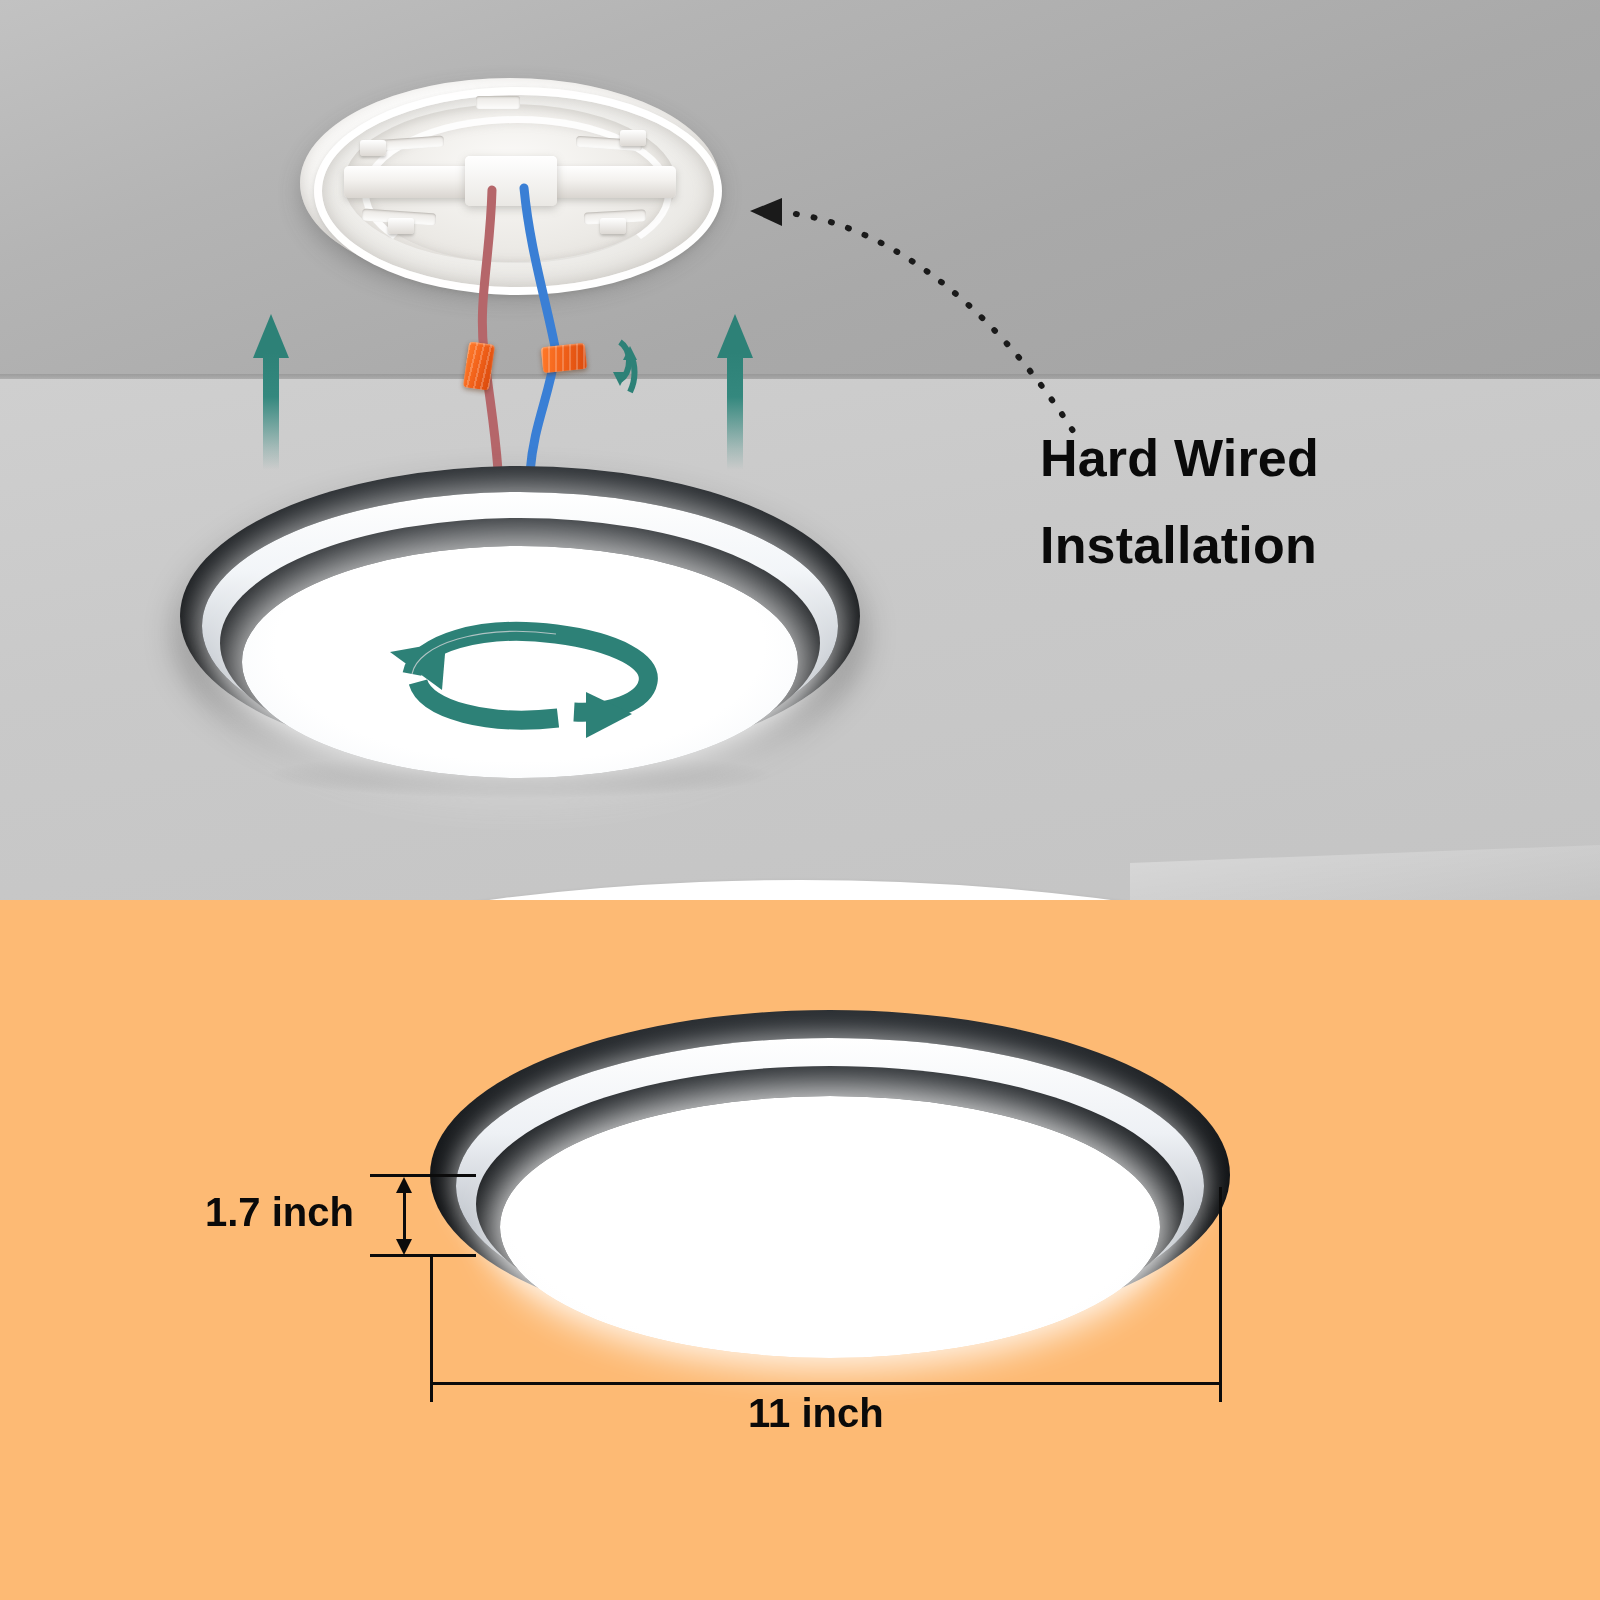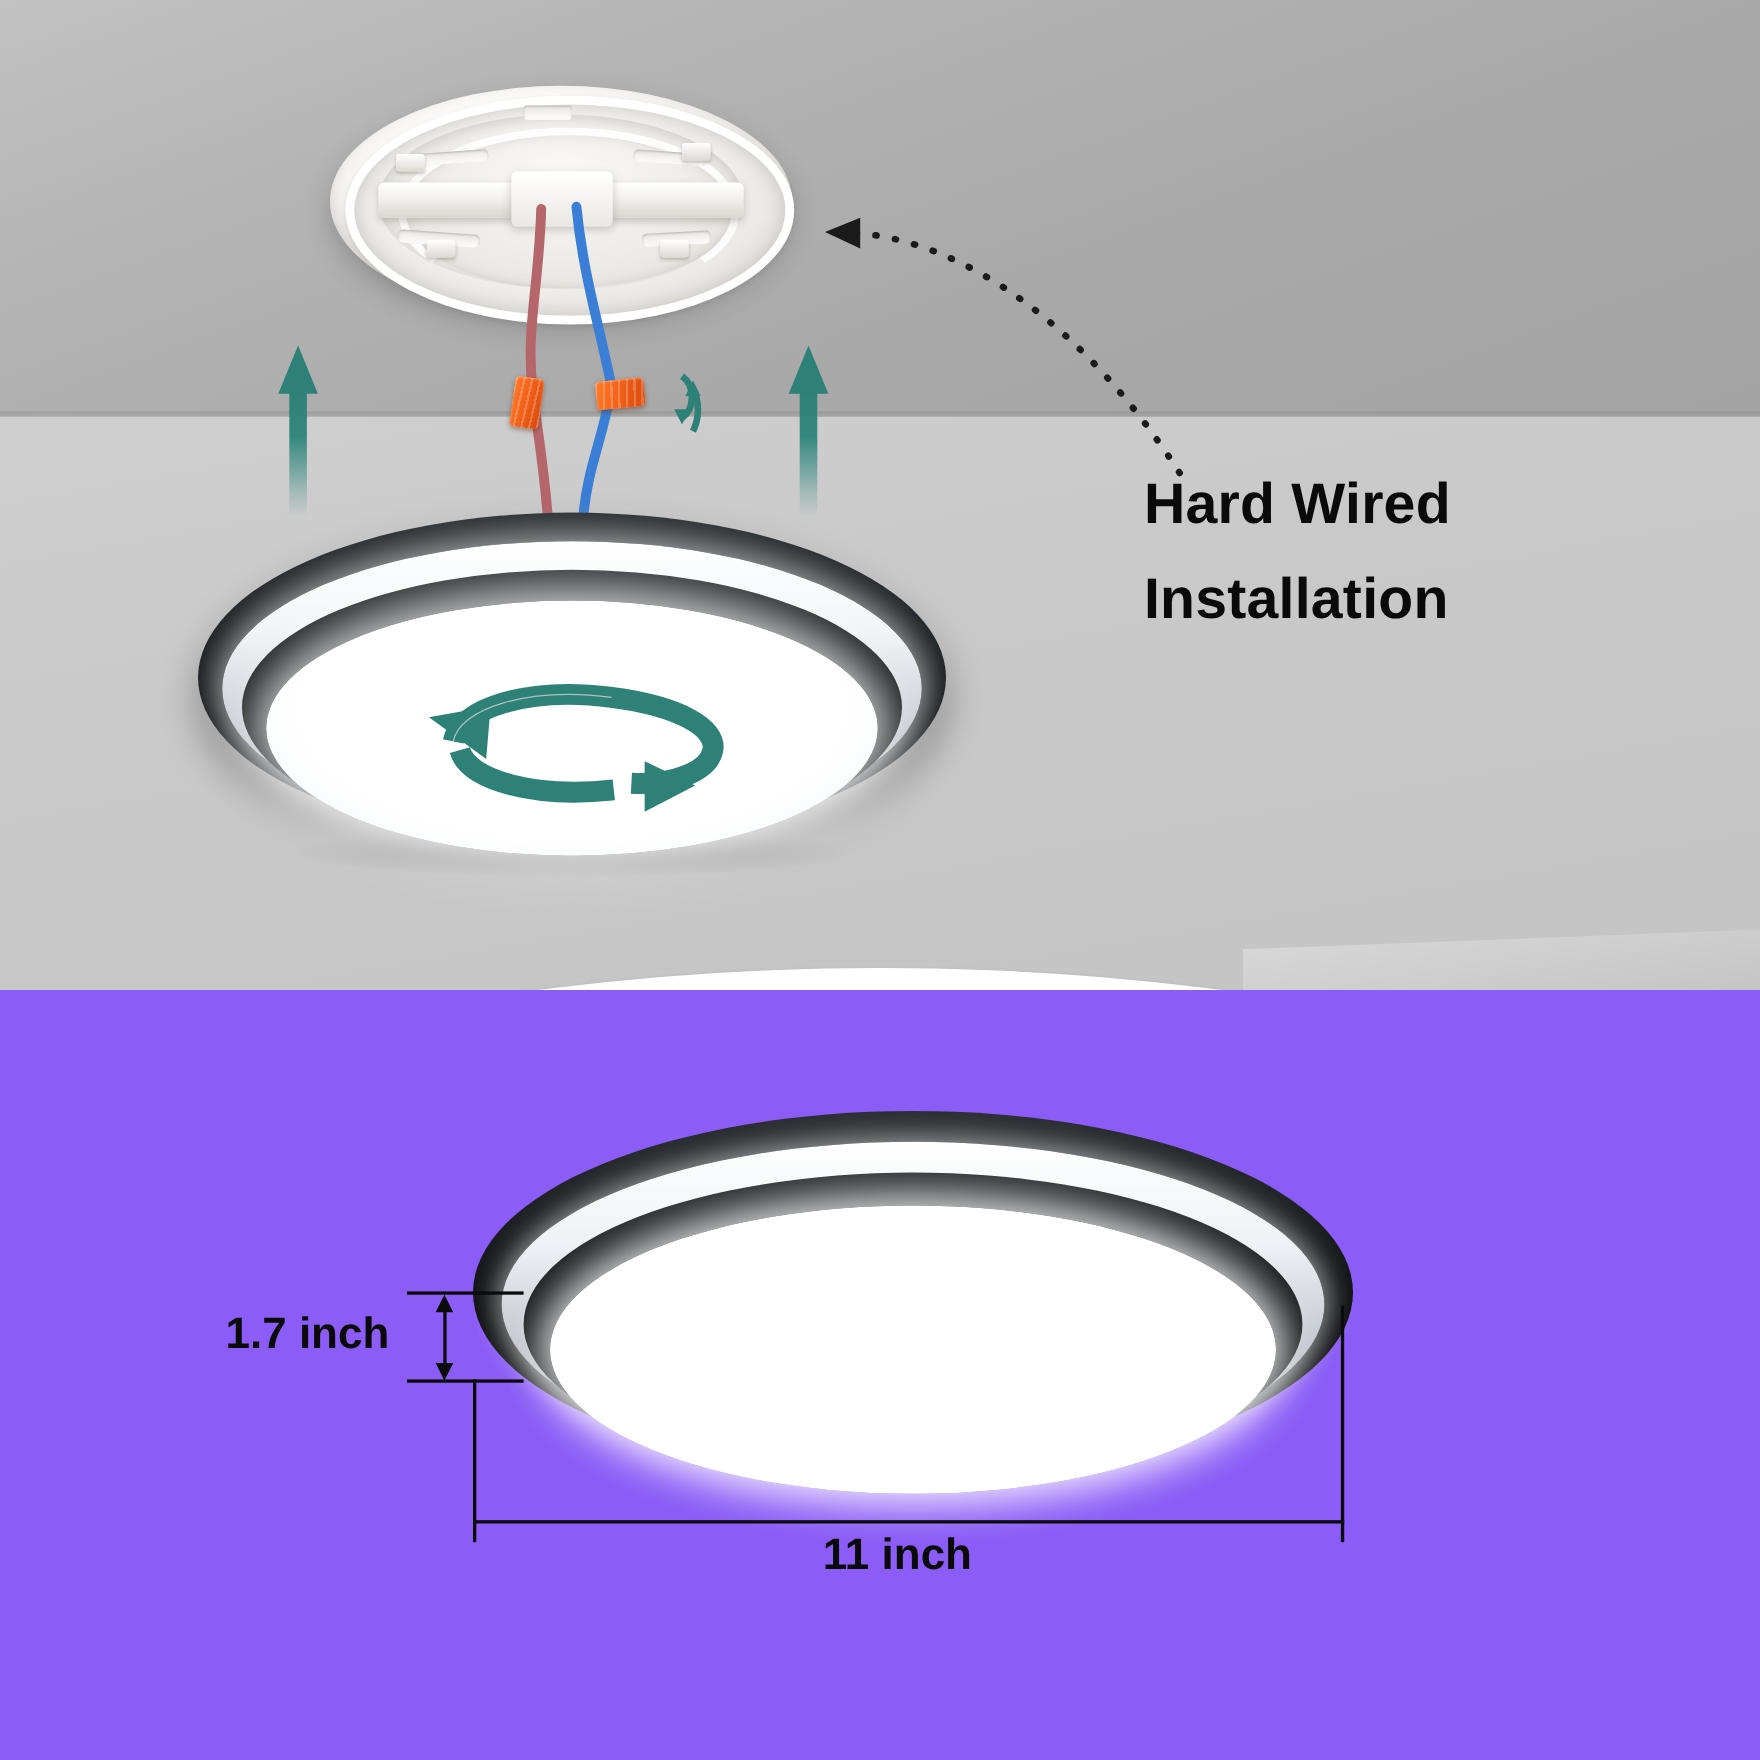--- a/index.html
+++ b/index.html
@@ -125,21 +125,21 @@
     position:absolute;left:62px;top:80px;width:556px;height:232px;border-radius:50%;
     background:radial-gradient(ellipse at 50% 42%,#ffffff 0%,#ffffff 62%,#f7f9fb 82%,#e9edf1 100%);
     box-shadow:0 0 40px 14px rgba(255,255,255,.75);
   }
   .lamp-shadow{
     position:absolute;left:90px;top:286px;width:500px;height:46px;border-radius:50%;
     background:radial-gradient(ellipse at 50% 50%,rgba(0,0,0,.22),rgba(0,0,0,0) 72%);
   }
 
   
-  #lower-panel{position:absolute;left:0;top:900px;width:1600px;height:700px;background:#8b5cf6;}
+  #lower-panel{position:absolute;left:0;top:900px;width:1600px;height:700px;background:#fdba74;}
   .lamp-bottom{position:absolute;left:430px;top:110px;width:800px;height:350px;}
   .lb-outer{
     position:absolute;left:0;top:0;width:800px;height:330px;border-radius:50%;
     background:linear-gradient(to bottom,#2b2f33 0%,#1a1d20 34%,#0c0e10 60%,#2c3034 100%);
   }
   .lb-glow{
     position:absolute;left:26px;top:28px;width:748px;height:296px;border-radius:50%;
     background:linear-gradient(to bottom,#ffffff 0%,#eef1f5 32%,#c2c7ce 62%,#9ba1a8 100%);
     box-shadow:0 0 22px 6px rgba(255,255,255,.5);
   }

